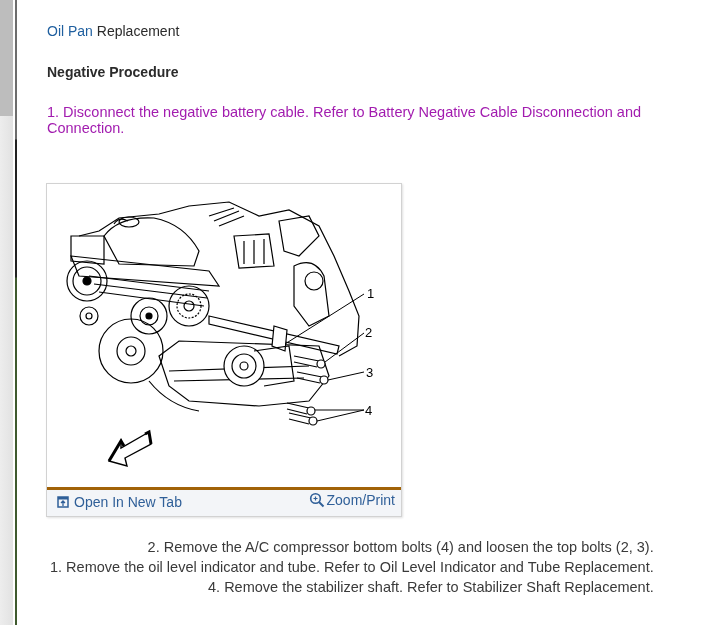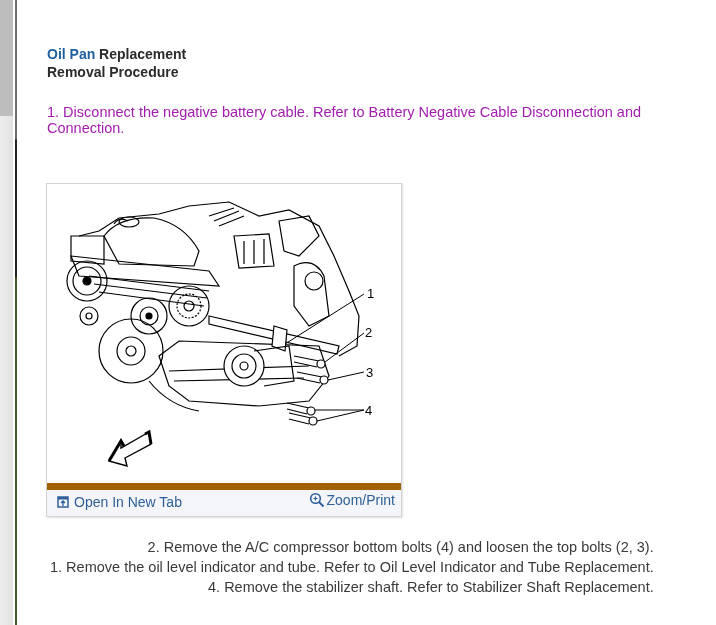--- a/index.html
+++ b/index.html
@@ -16,62 +16,61 @@
   .scroll-thumb {
     position: absolute; left: 0; top: 0; width: 13px; height: 116px;
     background: #bdbdbd;
   }
   .edge-strip {
     position: absolute; left: 15px; top: 0; width: 2px; height: 625px;
     background: linear-gradient(to bottom, #6d6d6d 0px, #6d6d6d 139px, #222222 140px, #222222 277px, #3f5a2e 278px, #3f5a2e 625px);
   }
   .content { position: absolute; left: 47px; top: 0; right: 0; }
   .title {
-    position: absolute; top: 23px; left: 0; font-size: 14px; font-weight: bold; color: #2b2b2b;
+    position: absolute; top: 23px; left: 0; font-size: 14px; font-weight: normal; color: #2b2b2b;
     white-space: nowrap;
-    margin-top: 23px;
   }
   .title .link { color: #1f5f9f; }
   .subtitle {
     position: absolute; top: 64px; left: 0; font-size: 14px; font-weight: bold; color: #2b2b2b;
   }
   .step1 {
     position: absolute; top: 104px; left: 0; width: 600px;
     font-size: 14.5px; line-height: 16px; color: #a21caf;
   }
   .figure {
     position: absolute; top: 183px; left: -1px; width: 354px; height: 332px;
     border: 1px solid #d2d2d2; background: #ffffff;
     box-shadow: 1px 1px 2px rgba(0,0,0,0.12);
   }
   .figure svg.diagram { position: absolute; left: 12px; top: 12px; }
   .caption {
     position: absolute; left: 0; right: 0; bottom: 0; height: 26px;
-    background: #f3f5f8; border-top: 7px solid #a16207;
+    background: #f3f5f8; border-top: 3px solid #a16207;
     font-size: 14px; color: #2f5f98;
   }
   .cap-left { position: absolute; left: 10px; top: 4px; display: flex; align-items: center; gap: 5px; cursor: pointer; }
   .cap-right { position: absolute; right: 6px; top: 2px; display: flex; align-items: center; gap: 2px; cursor: pointer; }
   .steps {
     position: absolute; top: 537px; left: 3px; font-size: 14.5px; line-height: 20px; color: #3a3a3a;
   }
   .steps div { white-space: nowrap; text-align: right; }
 </style>
 </head>
 <body>
 
 <div class="scroll-track">
   <div class="scroll-thumb"></div>
 </div>
 <div class="edge-strip"></div>
 
 <div class="content">
   <div class="title"><span class="link">Oil Pan</span><span> Replacement</span></div>
 
-  <div class="subtitle">Removal Procedure</div>
+  <div class="subtitle">Negative Procedure</div>
 
   <div class="step1"> 1. Disconnect the negative battery cable. Refer to Battery Negative Cable Disconnection and Connection.</div>
 
   <div class="figure">
     <svg class="diagram" width="330" height="285" viewBox="0 0 330 285" fill="none" stroke="#000" stroke-width="1.2">
 
       <path d="M20 40 L40 35 L60 22 L100 18 L130 10 L170 6 L200 20 L230 14 L260 30 L275 60 L290 95 L300 120 L298 150 L280 160"></path>
       <path d="M45 40 Q60 20 95 22 Q125 28 140 55 L135 70 L60 68 Z" fill="#fff"></path>
       <path d="M55 28 q5 -8 14 -3"></path>
       <ellipse cx="70" cy="26" rx="10" ry="5"></ellipse>

